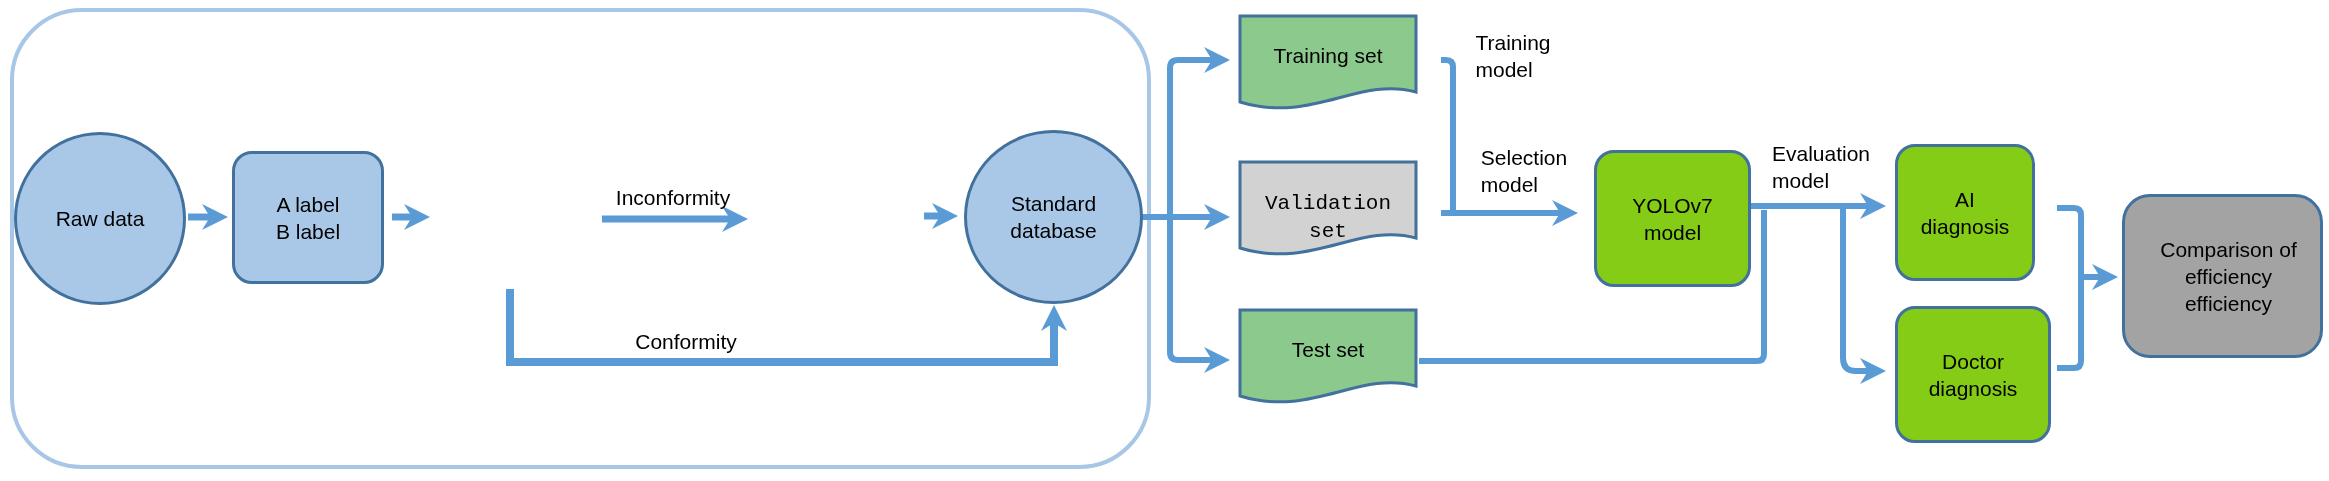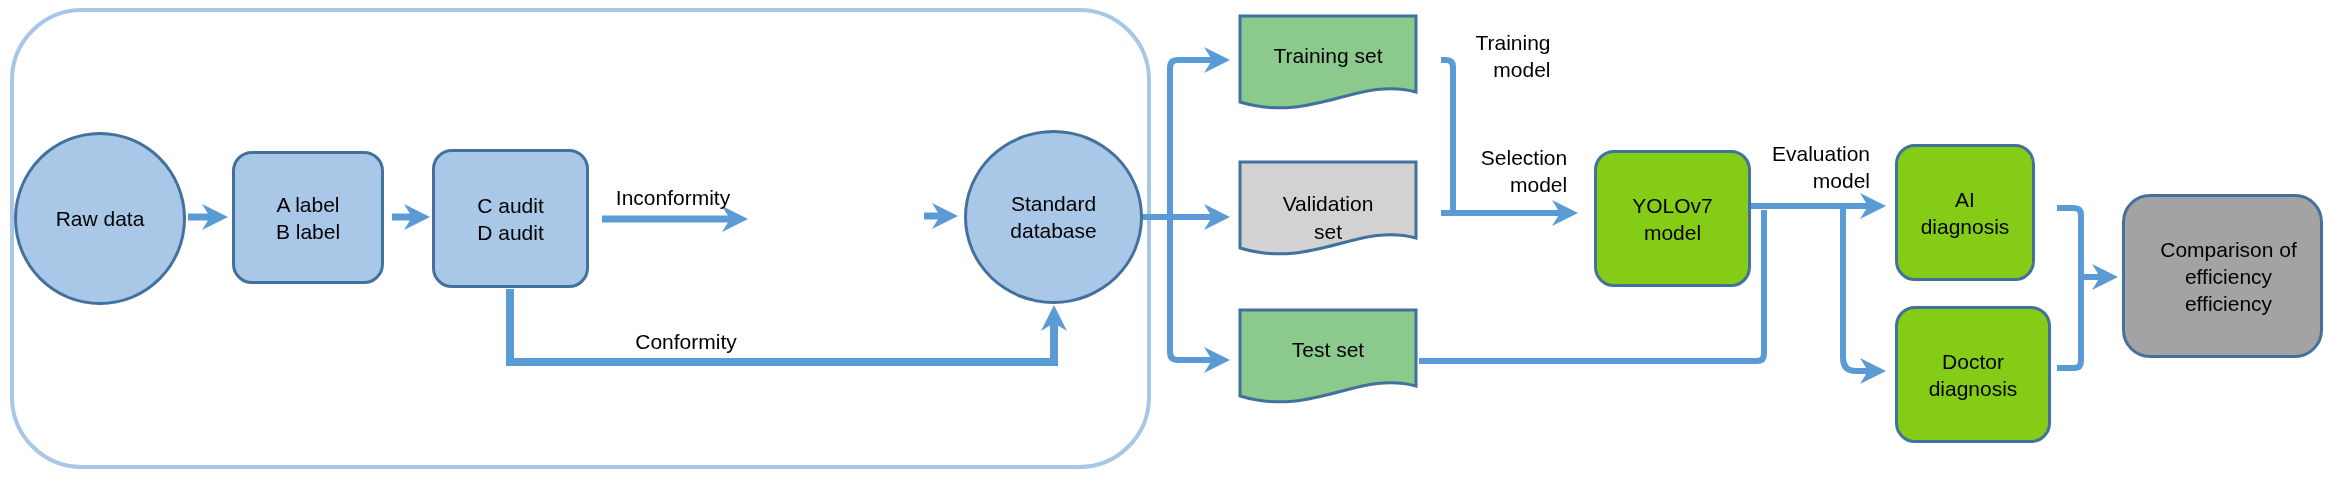--- a/index.html
+++ b/index.html
@@ -41,26 +41,26 @@
 
   
   .doc{position:absolute;width:180px;height:100px;}
   .doc svg{position:absolute;left:0;top:0;}
   .doc .doc-label{
     position:absolute;left:0;top:0;width:100%;height:100%;
     display:flex;flex-direction:column;align-items:center;justify-content:center;
     text-align:center;font-size:21px;line-height:28px;box-sizing:border-box;
   }
   .doc .pad-bottom{padding-bottom:16px;}
-  .doc .pad-top{padding-top:16px;}
+  .doc .pad-top{padding-top:16px;font-family:Liberation Mono, monospace;}
 
   
   .edge-label{
     position:absolute;transform:translate(-50%,-50%);
-    font-size:21px;line-height:27px;text-align:right;white-space:nowrap;
+    font-size:21px;line-height:27px;text-align:left;white-space:nowrap;
   }
 </style>
 </head>
 <body>
 
 <div class="stage">
 
   <div class="big-container"></div>
 
   <svg class="wires" width="2329" height="481" viewBox="0 0 2329 481">
@@ -108,24 +108,20 @@
 
   <div class="node circle fill-blue" style="left:14px;top:132px;width:172px;height:173px;">
     <div>Raw data</div>
   </div>
 
   <div class="node rrect fill-blue" style="left:232px;top:151px;width:152px;height:133px;">
     <div>A label</div>
     <div>B label</div>
   </div>
 
-  <div class="node rrect fill-blue" style="left:432px;top:149px;width:157px;height:139px;">
-    <div>C audit</div>
-    <div>D audit</div>
-  </div>
 
 
   <div class="node circle fill-blue" style="left:964px;top:130px;width:179px;height:174px;">
     <div>Standard</div>
     <div>database</div>
   </div>
 
   <div class="doc" style="left:1238px;top:14px;">
     <svg width="180" height="100" viewBox="0 0 180 100">
       <path d="M2,2 H178 V78 C120,62 75,110 2,88 Z" fill="#8cc98c" stroke="#41719c" stroke-width="3"></path>

